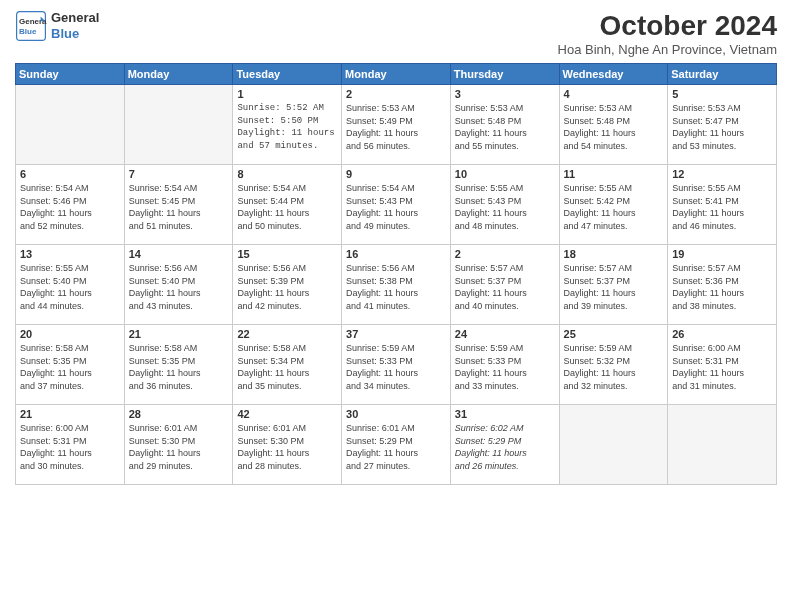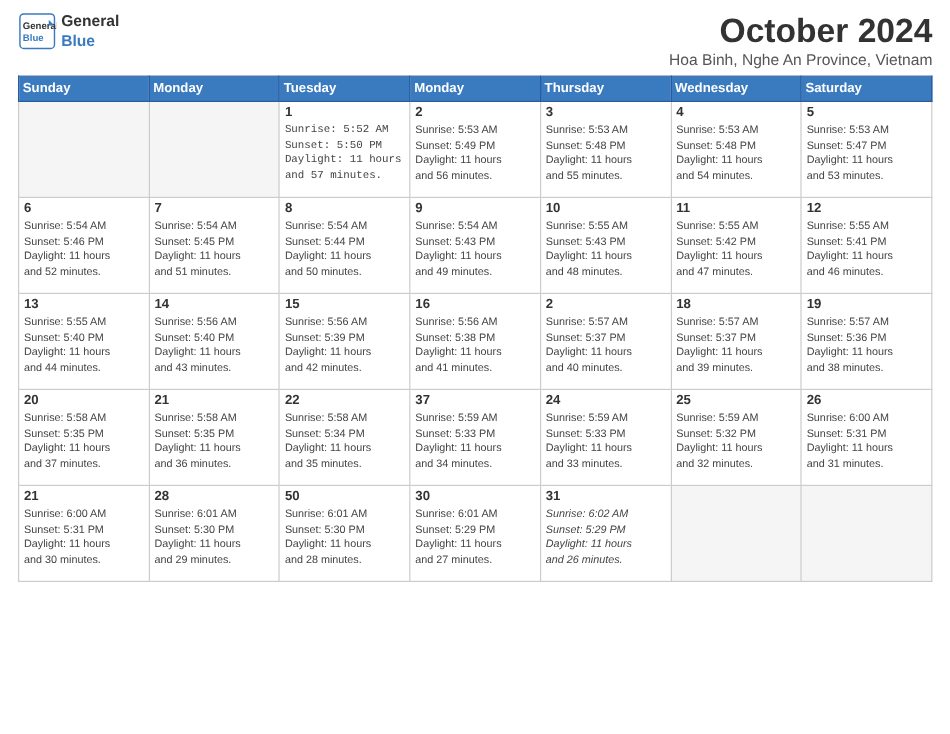--- a/index.html
+++ b/index.html
@@ -325,21 +325,21 @@
 and 30 minutes.</div>
           </td>
           <td>
             <div class="day-num">28</div>
             <div class="day-info" style="white-space: pre-line;">Sunrise: 6:01 AM
 Sunset: 5:30 PM
 Daylight: 11 hours
 and 29 minutes.</div>
           </td>
           <td>
-            <div class="day-num">50</div>
+            <div class="day-num">42</div>
             <div class="day-info" style="white-space: pre-line;">Sunrise: 6:01 AM
 Sunset: 5:30 PM
 Daylight: 11 hours
 and 28 minutes.</div>
           </td>
           <td>
             <div class="day-num">30</div>
             <div class="day-info" style="white-space: pre-line;">Sunrise: 6:01 AM
 Sunset: 5:29 PM
 Daylight: 11 hours

